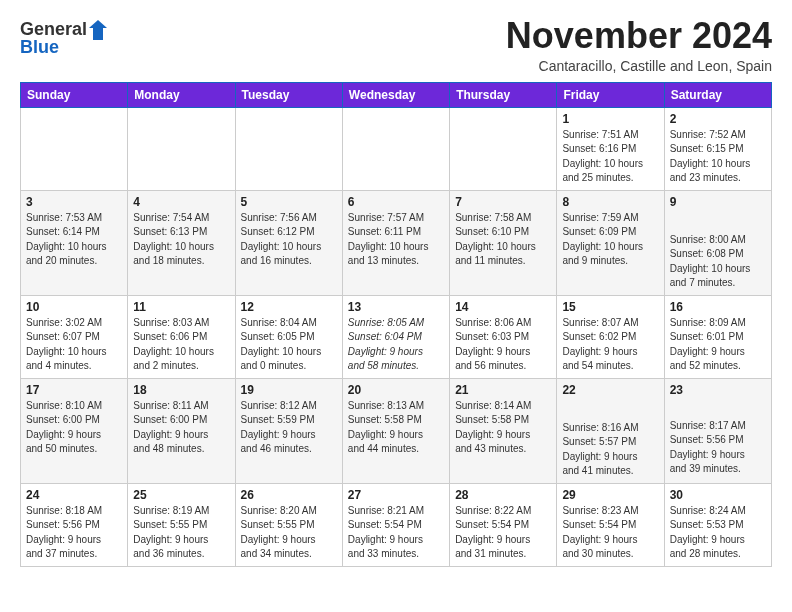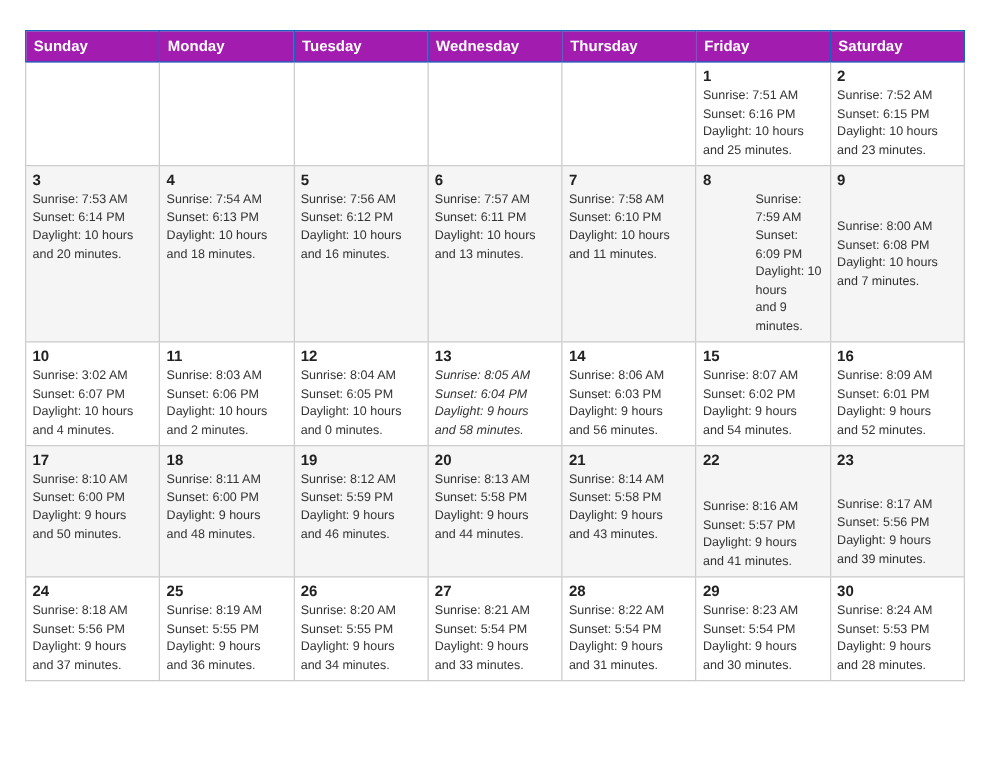--- a/index.html
+++ b/index.html
@@ -51,21 +51,21 @@
       color: #444;
       margin-top: 2px;
     }
     .calendar-table {
       width: 100%;
       border-collapse: collapse;
       margin-top: 8px;
       table-layout: fixed;
     }
     .calendar-table th {
-      background-color: #a21caf;
+      background-color: #6d28d9;
       color: #fff;
       text-align: left;
       padding: 5px 6px;
       font-size: 12px;
       font-weight: bold;
       border: 1px solid #1565c0;
     }
     .calendar-table td {
       border: 1px solid #ccc;
       vertical-align: top;
@@ -93,20 +93,37 @@
       background: #fff !important;
     }
     
     .row-odd td { background: #fff; }
     .row-even td { background: #f0f0f0; }
   </style>
 </head>
 <body>
 
 <div class="page">
+  <div class="header-top">
+    <div class="logo">
+      <div>
+        <div style="display:flex;align-items:center;">
+          <span class="logo-text logo-general">General</span>
+          <svg class="logo-icon" viewBox="0 0 18 20" fill="none">
+            <path d="M9 0 L18 8 L14 8 L14 20 L4 20 L4 8 L0 8 Z" fill="#1565c0"></path>
+          </svg>
+        </div>
+        <div class="logo-text logo-blue" style="margin-top:-2px;">Blue</div>
+      </div>
+    </div>
+    <div class="title-block">
+      <div class="month-title">November 2024</div>
+      <div class="subtitle">Cantaracillo, Castille and Leon, Spain</div>
+    </div>
+  </div>
 
   <table class="calendar-table">
     <thead>
       <tr>
       <th>Sunday</th>
           <th>Monday</th>
           <th>Tuesday</th>
           <th>Wednesday</th>
           <th>Thursday</th>
           <th>Friday</th>
@@ -166,21 +183,21 @@
           </td>
           <td>
             <span class="day-num">7</span>
             <div class="day-info" style="white-space: pre-line;">Sunrise: 7:58 AM
 Sunset: 6:10 PM
 Daylight: 10 hours
 and 11 minutes.</div>
           </td>
           <td>
             <span class="day-num">8</span>
-            <div class="day-info" style="white-space: pre-line; margin-left: 42px;">Sunrise: 7:59 AM
+            <div class="day-info" style="white-space: pre-line;">Sunrise: 7:59 AM
 Sunset: 6:09 PM
 Daylight: 10 hours
 and 9 minutes.</div>
           </td>
           <td>
             <span class="day-num">9</span>
             <div class="day-info" style="white-space: pre-line; margin-top: 24px;">Sunrise: 8:00 AM
 Sunset: 6:08 PM
 Daylight: 10 hours
 and 7 minutes.</div>

